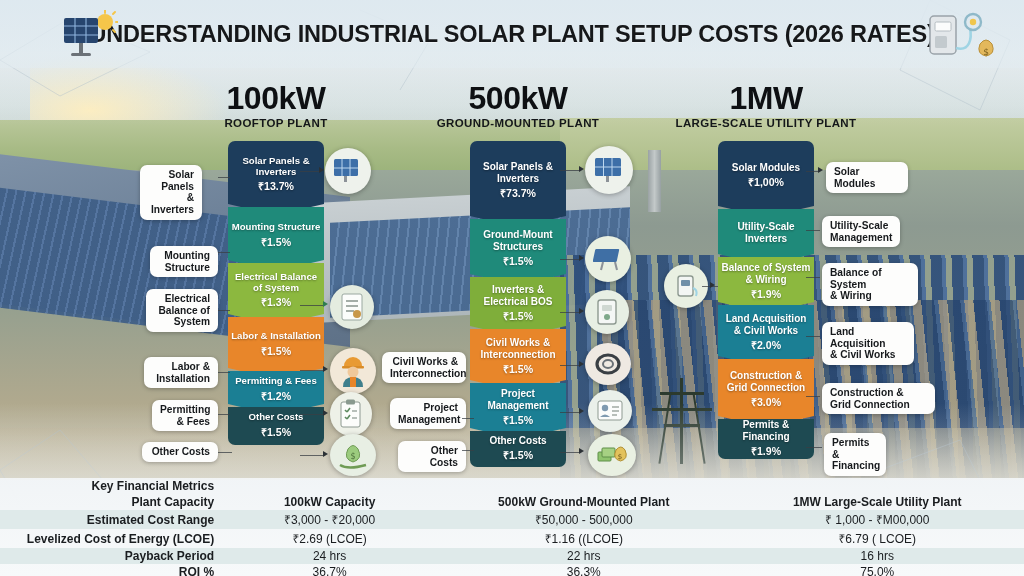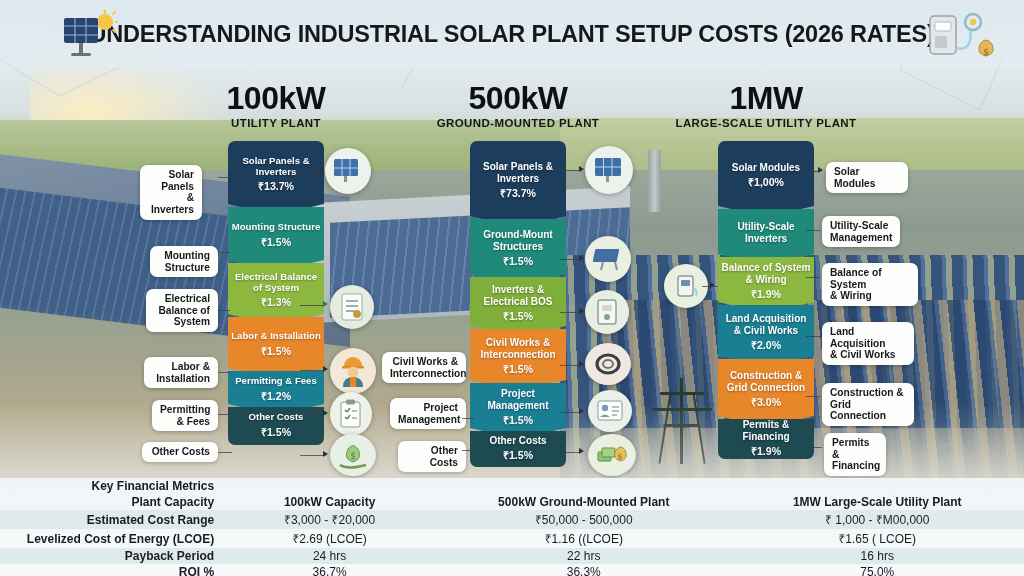--- a/index.html
+++ b/index.html
@@ -204,21 +204,21 @@
       <circle cx="47" cy="14" r="8" fill="none" stroke="#8fb9c9" stroke-width="2.4"></circle>
       <circle cx="47" cy="14" r="3.2" fill="#f0c64d"></circle>
       <path d="M54,36 q6,-8 12,0 q4,10 -6,12 q-10,-2 -6,-12 z" fill="#e3b85c" stroke="#b9903a"></path>
       <text x="60" y="47" font-size="9" fill="#7a5f1e" text-anchor="middle" font-family="DejaVu Sans">$</text>
     </svg>
   </span>
 </div>
 
 <div class="colhead" style="left:146px;top:82px;">
   <div class="kw">100kW</div>
-  <div class="sub">UTILITY PLANT</div>
+  <div class="sub">ROOFTOP PLANT</div>
 </div>
 <div class="colhead" style="left:388px;top:82px;">
   <div class="kw">500kW</div>
   <div class="sub">GROUND-MOUNTED PLANT</div>
 </div>
 <div class="colhead" style="left:636px;top:82px;">
   <div class="kw">1MW</div>
   <div class="sub">LARGE-SCALE UTILITY PLANT</div>
 </div>
 
@@ -476,21 +476,21 @@
 <div class="arrow" style="left:818px;top:167px;"></div>
 <div class="chip l" style="left:822px;top:216px;width:78px;">Utility-Scale
 Management</div>
 <div class="lead" style="left:806px;top:230px;width:14px;"></div>
 <div class="chip l" style="left:822px;top:263px;width:96px;">Balance of System
 &amp; Wiring</div>
 <div class="lead" style="left:806px;top:277px;width:14px;"></div>
 <div class="chip l" style="left:822px;top:322px;width:92px;">Land Acquisition
 &amp; Civil Works</div>
 <div class="lead" style="left:806px;top:336px;width:14px;"></div>
-<div class="chip l" style="left:822px;top:383px;width:92px;">Construction &amp;
+<div class="chip l" style="left:822px;top:383px;width:113px;">Construction &amp;
 Grid Connection</div>
 <div class="lead" style="left:806px;top:396px;width:14px;"></div>
 <div class="chip l" style="left:824px;top:433px;width:62px;">Permits &amp;
 Financing</div>
 <div class="lead" style="left:806px;top:447px;width:16px;"></div>
 
 <div class="picon" style="left:664px;top:264px;width:44px;height:44px;background:#e9f0e2;">
   <svg width="26" height="28" viewBox="0 0 26 28">
       <rect x="5" y="4" width="15" height="20" rx="2.5" fill="#f3f6f4" stroke="#8e9a91" stroke-width="1.4"></rect>
       <rect x="8" y="8" width="9" height="6" rx="1" fill="#6f8fa8"></rect>
@@ -518,21 +518,21 @@
     <tr class="alt">
       <td class="lbl">Estimated Cost Range</td>
       <td class="c1">₹3,000 - ₹20,000</td>
       <td class="c2">₹50,000 - 500,000</td>
       <td class="c3">₹ 1,000 - ₹M00,000</td>
     </tr>
     <tr>
       <td class="lbl">Levelized Cost of Energy (LCOE)</td>
       <td class="c1">₹2.69 (LCOE)</td>
       <td class="c2">₹1.16 ((LCOE)</td>
-      <td class="c3">₹1.65 ( LCOE)</td>
+      <td class="c3">₹6.79 ( LCOE)</td>
     </tr>
     <tr class="alt">
       <td class="lbl">Payback Period</td>
       <td class="c1">24 hrs</td>
       <td class="c2">22 hrs</td>
       <td class="c3">16 hrs</td>
     </tr>
     <tr>
       <td class="lbl">ROI %</td>
       <td class="c1">36.7%</td>

